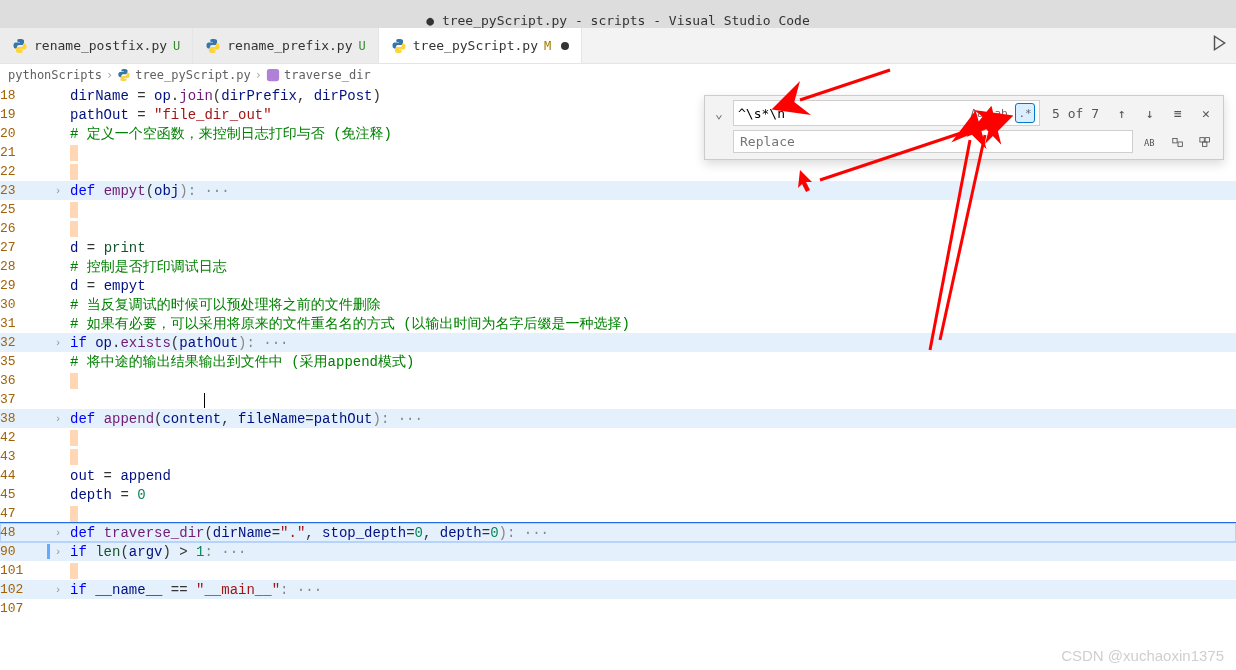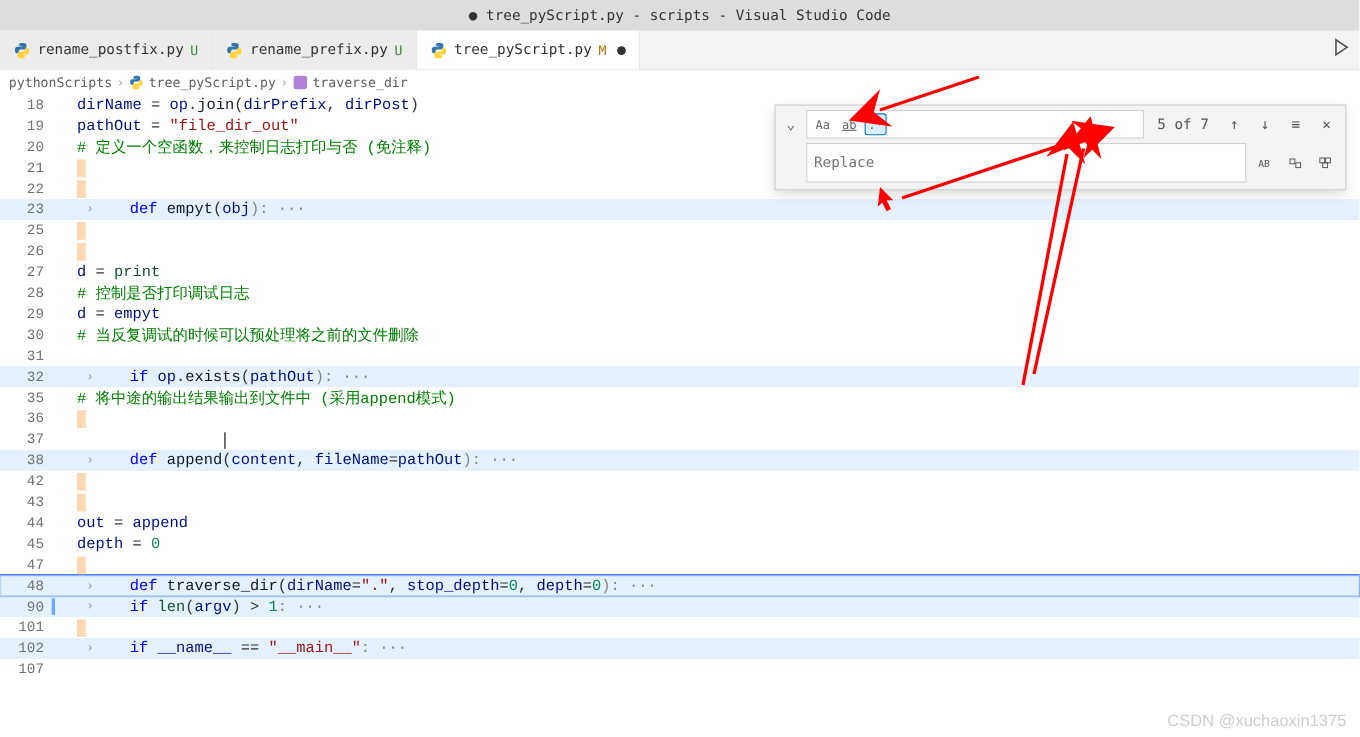--- a/index.html
+++ b/index.html
@@ -3,21 +3,21 @@
 <meta charset="utf-8">
 <style>
   * { box-sizing: border-box; margin: 0; padding: 0; }
   body {
     width: 1236px; height: 670px; overflow: hidden;
     font-family: "Segoe UI", Consolas, monospace;
     background: #ffffff; color: #333; font-size: 14px;
     position: relative;
   }
   .titlebar {
-    height: 28px; background: #dddddd; display:flex; align-items:center;
+    height: 28px; background: #dddddd; display:flex; align-items:flex-end;
     justify-content:center; font-size:13px; color:#333;
   }
   .tabbar {
     height: 36px; background:#f3f3f3; display:flex; align-items:stretch;
     border-bottom:1px solid #e5e5e5;
   }
   .tab {
     display:flex; align-items:center; padding:12px 12px; gap:6px;
     font-size:13px; color:#333; border-right:1px solid #e5e5e5;
     background:#ececec;
@@ -33,32 +33,32 @@
     font-size:12px; color:#616161; gap:4px; background:#fff;
   }
   .crumb-sep { color:#aaa; }
   .crumb-ico { width:14px;height:14px; }
   .editor { position:relative; font-family: Consolas, "Courier New", monospace; font-size:14px; }
   .line { display:flex; height:19px; align-items:center; white-space:pre; }
   .line.hl-gutter .gutter::after{
     content:""; position:absolute; left:47px; top:0; bottom:0; width:3px; background:#66aaff;
   }
   .gutter {
-    position:relative; width:50px; text-align:right; padding-right:10px;
-    color:#737373; font-size:13px; flex:none;
+    position:relative; width:50px; padding-right:10px;
+    color:#a16207; font-size:13px; flex:none;
   }
   .fold {
     width:16px; text-align:center; color:#999; flex:none; font-size:11px;
   }
   .code { flex:1; padding-left:4px; }
-  .hl-blue { background:#e4f0fb;gap:24px; }
+  .hl-blue { background:#e4f0fb; }
   .sel-orange { background:#ffd7b5; }
   .current-line { outline:2px solid #0b5fff33; outline-offset:-1px; box-shadow:0 0 0 1px #2a6edb; }
   .tok-kw { color:#0000ff; }
-  .tok-fn { color:#0f172a; }
+  .tok-fn { color:#701a75; }
   .tok-var { color:#001080; }
   .tok-num { color:#098658; }
   .tok-str { color:#a31515; }
   .tok-com { color:#008000; }
   .tok-builtin { color:#14532d;}
   .tok-dim { color:#888; }
   .ibeam { display:inline-block; width:1px; height:15px; border-left:1px solid #000; position:relative; top:3px;}
   
   .find-widget {
     position:absolute; top:95px; right:12px; width:520px;
@@ -72,21 +72,21 @@
     display:flex; align-items:center; padding:0 4px; gap:4px;
   }
   .find-input input { flex:1; border:none; outline:none; font:inherit; background:transparent; }
   .opt { width:20px;height:20px; display:flex;align-items:center;justify-content:center;
          font-size:11px; color:#666; border:1px solid transparent; border-radius:3px; }
   .opt.active { border-color:#007acc; background:#dbeeff; }
   .count { color:#555; padding:0 6px; white-space:nowrap;}
   .nav-btn { width:22px;height:22px;color:#555;display:flex;align-items:center;justify-content:center;}
   .replace-row { display:flex; align-items:center; gap:6px; margin-top:4px; padding-left:22px;}
   .replace-row input {
-    flex:1; border:1px solid #cfcfcf; background:#fff; height:36px; padding:0 6px;
+    flex:1; border:1px solid #cfcfcf; background:#fff; height:23px; padding:0 6px;
     font:inherit; outline:none;
   }
   .rep-btn { width:22px;height:22px;color:#555;display:flex;align-items:center;justify-content:center;}
   .watermark {
     position:absolute; right:12px; bottom:6px; color:#cfcfcf; font-size:15px;
     font-family:"Segoe UI",sans-serif;
   }
   
   .annot { position:absolute; pointer-events:none; }
 </style>
@@ -155,21 +155,21 @@
   <div class="line"><span class="gutter">20</span><span class="fold"></span><span class="code"><span class="tok-com"># 定义一个空函数，来控制日志打印与否 (免注释)</span></span></div>
   <div class="line"><span class="gutter">21</span><span class="fold"></span><span class="code"><span class="sel-orange">&nbsp;</span></span></div>
   <div class="line"><span class="gutter">22</span><span class="fold"></span><span class="code"><span class="sel-orange">&nbsp;</span></span></div>
   <div class="line hl-blue"><span class="gutter">23</span><span class="fold">›</span><span class="code"><span class="tok-kw">def</span><span> </span><span class="tok-fn">empyt</span><span>(</span><span class="tok-var">obj</span><span class="tok-dim">): ···</span></span></div>
   <div class="line"><span class="gutter">25</span><span class="fold"></span><span class="code"><span class="sel-orange">&nbsp;</span></span></div>
   <div class="line"><span class="gutter">26</span><span class="fold"></span><span class="code"><span class="sel-orange">&nbsp;</span></span></div>
   <div class="line"><span class="gutter">27</span><span class="fold"></span><span class="code"><span class="tok-var">d</span><span> = </span><span class="tok-builtin">print</span></span></div>
   <div class="line"><span class="gutter">28</span><span class="fold"></span><span class="code"><span class="tok-com"># 控制是否打印调试日志</span></span></div>
   <div class="line"><span class="gutter">29</span><span class="fold"></span><span class="code"><span class="tok-var">d</span><span> = </span><span class="tok-var">empyt</span></span></div>
   <div class="line"><span class="gutter">30</span><span class="fold"></span><span class="code"><span class="tok-com"># 当反复调试的时候可以预处理将之前的文件删除</span></span></div>
-  <div class="line"><span class="gutter">31</span><span class="fold"></span></div>
+  <div class="line"><span class="gutter">31</span><span class="fold"></span><span class="code"><span class="tok-com"># 如果有必要，可以采用将原来的文件重名名的方式 (以输出时间为名字后缀是一种选择)</span></span></div>
   <div class="line hl-blue"><span class="gutter">32</span><span class="fold">›</span><span class="code"><span class="tok-kw">if</span><span> </span><span class="tok-var">op</span><span>.</span><span class="tok-fn">exists</span><span>(</span><span class="tok-var">pathOut</span><span class="tok-dim">): ···</span></span></div>
   <div class="line"><span class="gutter">35</span><span class="fold"></span><span class="code"><span class="tok-com"># 将中途的输出结果输出到文件中 (采用append模式)</span></span></div>
   <div class="line"><span class="gutter">36</span><span class="fold"></span><span class="code"><span class="sel-orange">&nbsp;</span></span></div>
   <div class="line"><span class="gutter">37</span><span class="fold"></span><span class="code">                <span class="ibeam"></span></span></div>
   <div class="line hl-blue"><span class="gutter">38</span><span class="fold">›</span><span class="code"><span class="tok-kw">def</span><span> </span><span class="tok-fn">append</span><span>(</span><span class="tok-var">content</span><span>, </span><span class="tok-var">fileName</span><span>=</span><span class="tok-var">pathOut</span><span class="tok-dim">): ···</span></span></div>
   <div class="line"><span class="gutter">42</span><span class="fold"></span><span class="code"><span class="sel-orange">&nbsp;</span></span></div>
   <div class="line"><span class="gutter">43</span><span class="fold"></span><span class="code"><span class="sel-orange">&nbsp;</span></span></div>
   <div class="line"><span class="gutter">44</span><span class="fold"></span><span class="code"><span class="tok-var">out</span><span> = </span><span class="tok-var">append</span></span></div>
   <div class="line"><span class="gutter">45</span><span class="fold"></span><span class="code"><span class="tok-var">depth</span><span> = </span><span class="tok-num">0</span></span></div>
   <div class="line"><span class="gutter">47</span><span class="fold"></span><span class="code"><span class="sel-orange">&nbsp;</span></span></div>
@@ -177,20 +177,21 @@
   <div class="line hl-blue hl-gutter"><span class="gutter">90</span><span class="fold">›</span><span class="code"><span class="tok-kw">if</span><span> </span><span class="tok-builtin">len</span><span>(</span><span class="tok-var">argv</span><span>) &gt; </span><span class="tok-num">1</span><span class="tok-dim">: ···</span></span></div>
   <div class="line"><span class="gutter">101</span><span class="fold"></span><span class="code"><span class="sel-orange">&nbsp;</span></span></div>
   <div class="line hl-blue"><span class="gutter">102</span><span class="fold">›</span><span class="code"><span class="tok-kw">if</span><span> </span><span class="tok-var">__name__</span><span> == </span><span class="tok-str">"__main__"</span><span class="tok-dim">: ···</span></span></div>
   <div class="line"><span class="gutter">107</span><span class="fold"></span><span class="code"></span></div>
 </div>
 
 <div class="find-widget">
   <div class="find-row">
     <div class="find-toggle">⌄</div>
     <div class="find-input">
+      <input value="^\s*\n" style="">
       <div class="opt">Aa</div>
       <div class="opt" style="text-decoration:underline">ab</div>
       <div class="opt active">.*</div>
     </div>
     <div class="count">5 of 7</div>
     <div class="nav-btn">↑</div>
     <div class="nav-btn">↓</div>
     <div class="nav-btn">≡</div>
     <div class="nav-btn">✕</div>
   </div>

